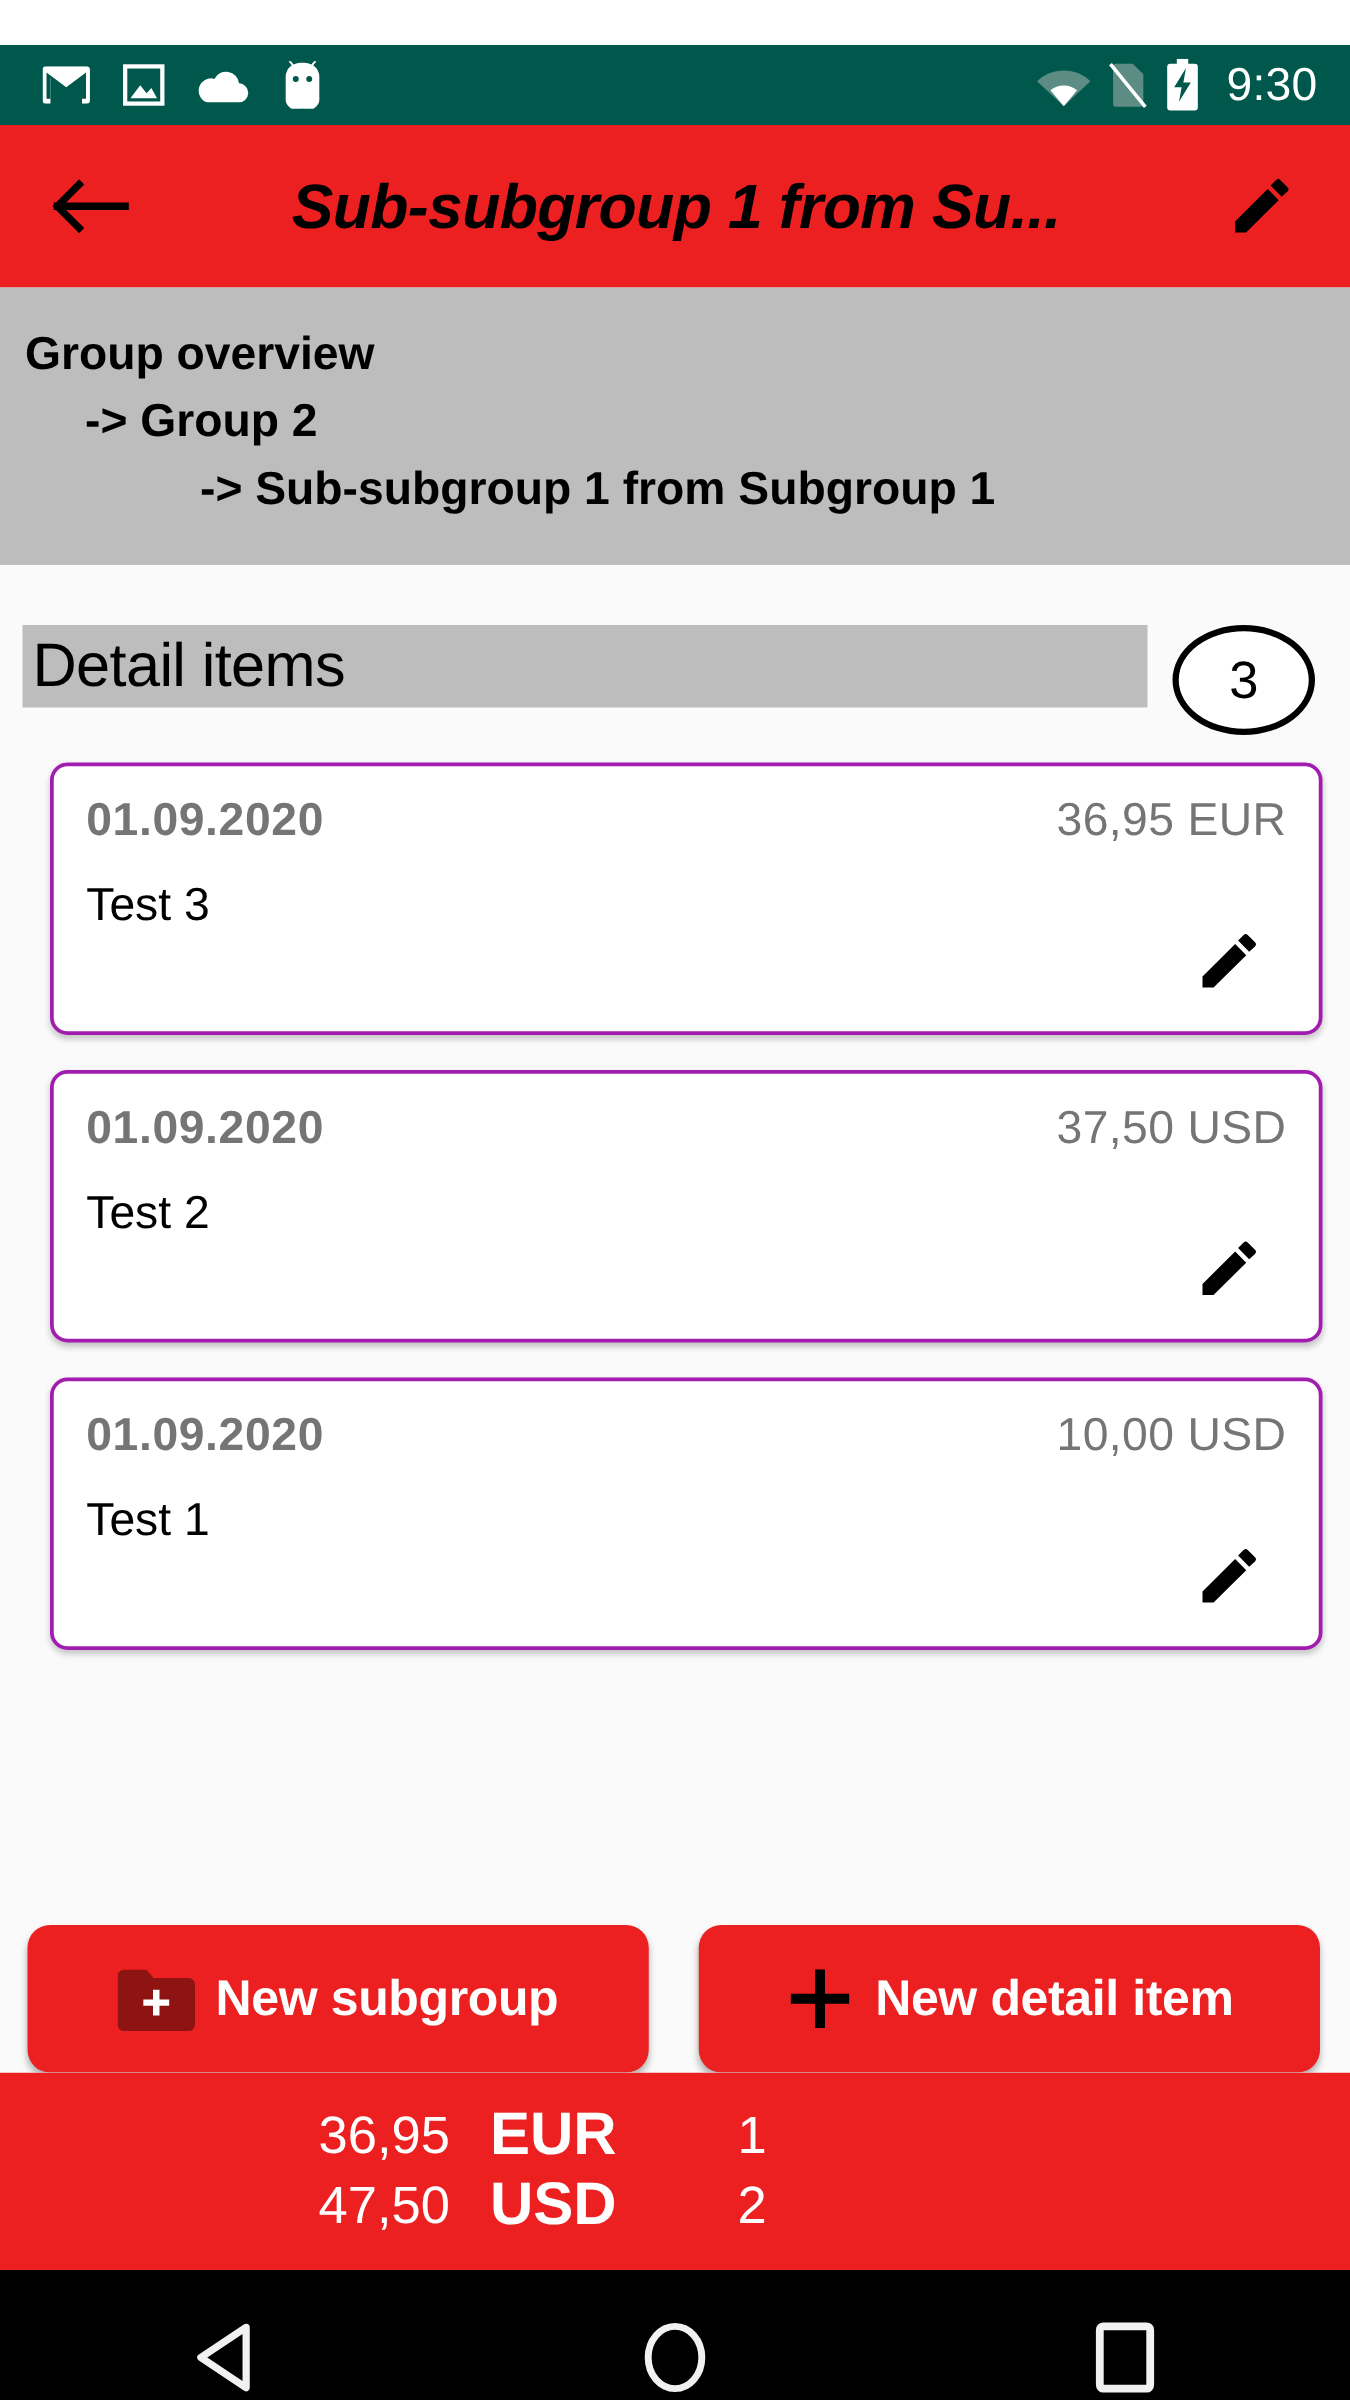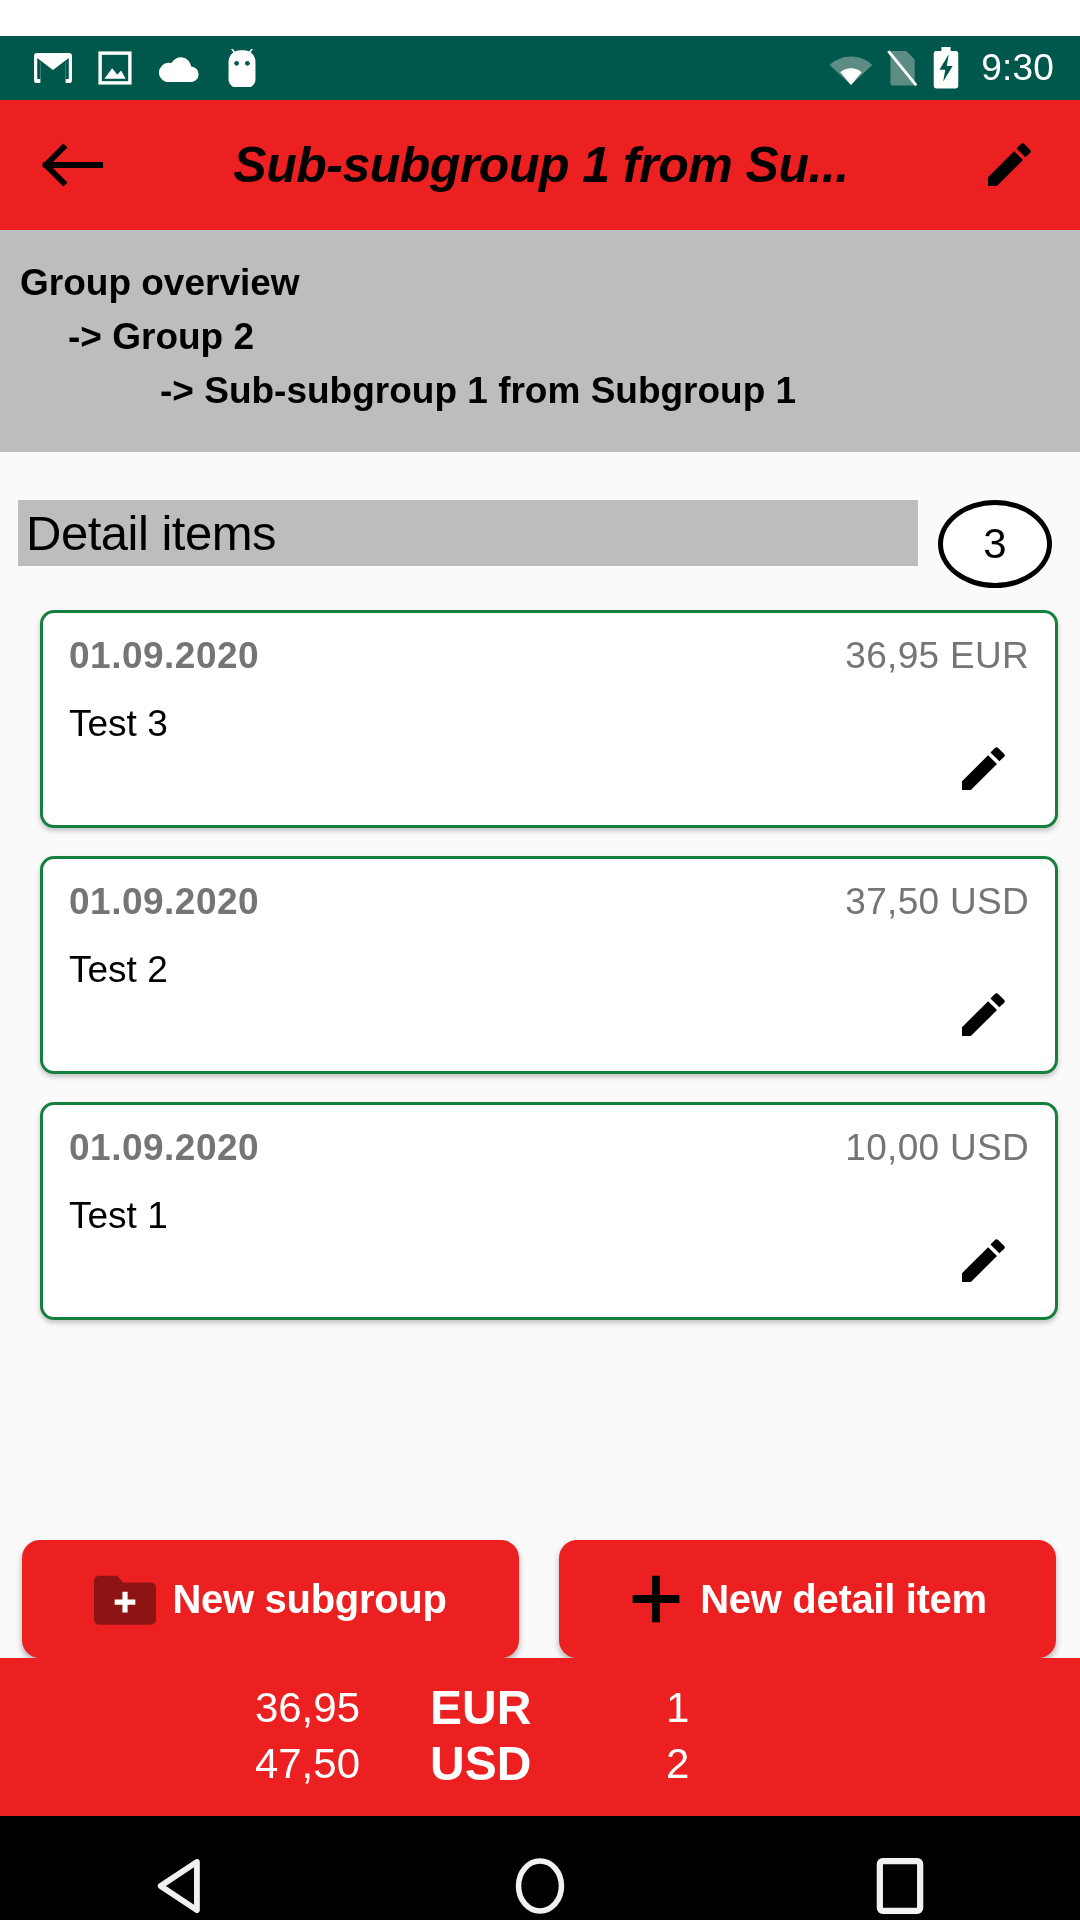--- a/index.html
+++ b/index.html
@@ -160,21 +160,21 @@
 
   
   .card-list {
     flex: 1 1 auto;
     padding: 22px 22px 0 40px;
     overflow: hidden;
     box-sizing: border-box;
   }
   .detail-card {
     background: #ffffff;
-    border: 3px solid #15803d;
+    border: 3px solid #a21caf;
     border-radius: 14px;
     box-shadow: 0 3px 5px rgba(0,0,0,0.22);
     margin-bottom: 28px;
     padding: 22px 26px 20px 26px;
     box-sizing: border-box;
     height: 218px;
     position: relative;
   }
   .card-top {
     display: flex;
@@ -245,21 +245,20 @@
   
   .summary {
     background: #EC2020;
     padding: 22px 0 24px 0;
     flex: 0 0 auto;
   }
   .summary-row {
     display: flex;
     align-items: center;
     line-height: 56px;
-    gap: 38px;
   }
   .summary-amount {
     width: 360px;
     text-align: right;
     color: #ffffff;
     font-size: 42px;
     font-weight: 400;
   }
   .summary-currency {
     width: 230px;

